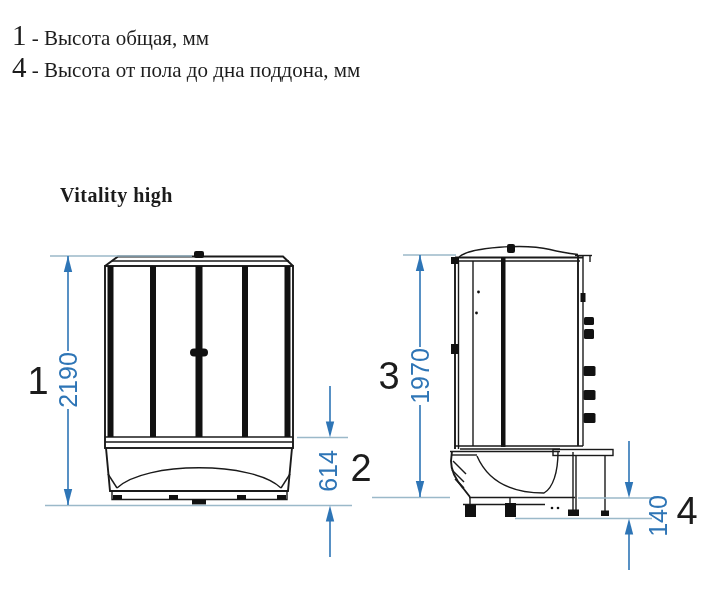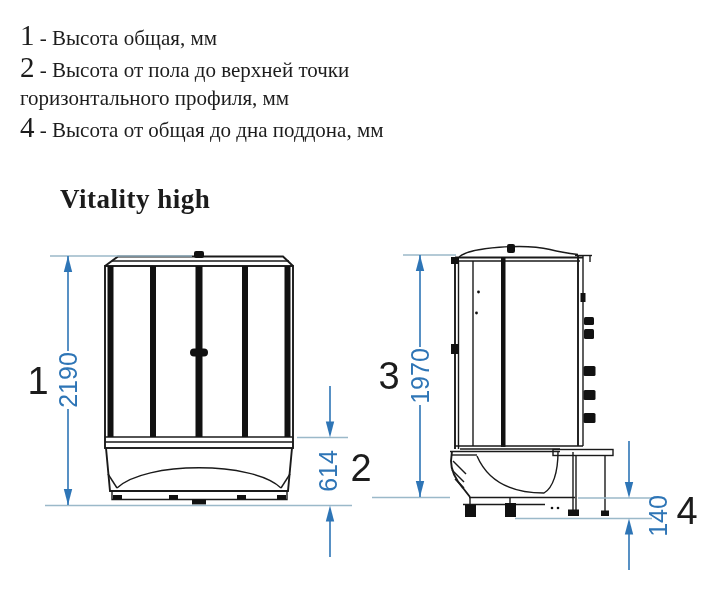--- a/index.html
+++ b/index.html
@@ -1,32 +1,32 @@
 <!DOCTYPE html>
 <html><head>
 <meta charset="utf-8">
 <style>
   html,body{margin:0;padding:0;}
   body{
     width:716px;height:603px;position:relative;background:#ffffff;
     font-family:"Liberation Serif", serif;color:#1c1c1c;overflow:hidden;
   }
   .legend{
-    position:absolute;left:20px;top:21px;width:388px;
+    position:absolute;left:12px;top:21px;width:388px;
   }
   .legend-line{
     font-size:21px;line-height:28.5px;
   }
   .legend-num{
     font-size:29px;
   }
   .page-title{
     position:absolute;left:60px;top:184px;
     font-family:"Liberation Serif", serif;
-    font-size:27px;font-weight:bold;letter-spacing:0.5px;
+    font-size:20px;font-weight:bold;letter-spacing:0.5px;
   }
   svg{position:absolute;left:0;top:0;}
   .dim-text{
     font-family:"Liberation Sans", sans-serif;
     font-size:25px;fill:#2e75b6;
   }
   .big-label{
     font-family:"Liberation Sans", sans-serif;
     font-size:38px;fill:#1c1c1c;
   }
@@ -35,22 +35,21 @@
   .fillbk{fill:#111111;stroke:none;}
   .dim{stroke:#2e75b6;stroke-width:1.6;fill:none;}
   .dimfill{fill:#2e75b6;stroke:none;}
   .ext{stroke:#9bb9c9;stroke-width:1.4;fill:none;}
 </style>
 </head>
 <body>
 
 <div class="legend">
   <div class="legend-line"><span class="legend-num">1</span> <span>- Высота общая, мм</span></div>
-  <div class="legend-line"><span class="legend-num">2</span> <span>- Высота от пола до верхней точки горизонтального профиля, мм</span></div>
-  <div class="legend-line"><span class="legend-num">4</span> <span>- Высота от общая до дна поддона, мм</span></div>
+  <div class="legend-line"><span class="legend-num">4</span> <span>- Высота от пола до дна поддона, мм</span></div>
 </div>
 
 <div class="page-title">Vitality high</div>
 
 <svg width="716" height="603" viewBox="0 0 716 603">
 
   <g>
 
     <g>
       <path class="bk2" d="M105,266 L118,256.5 L283,256.5 L293,266"></path>

